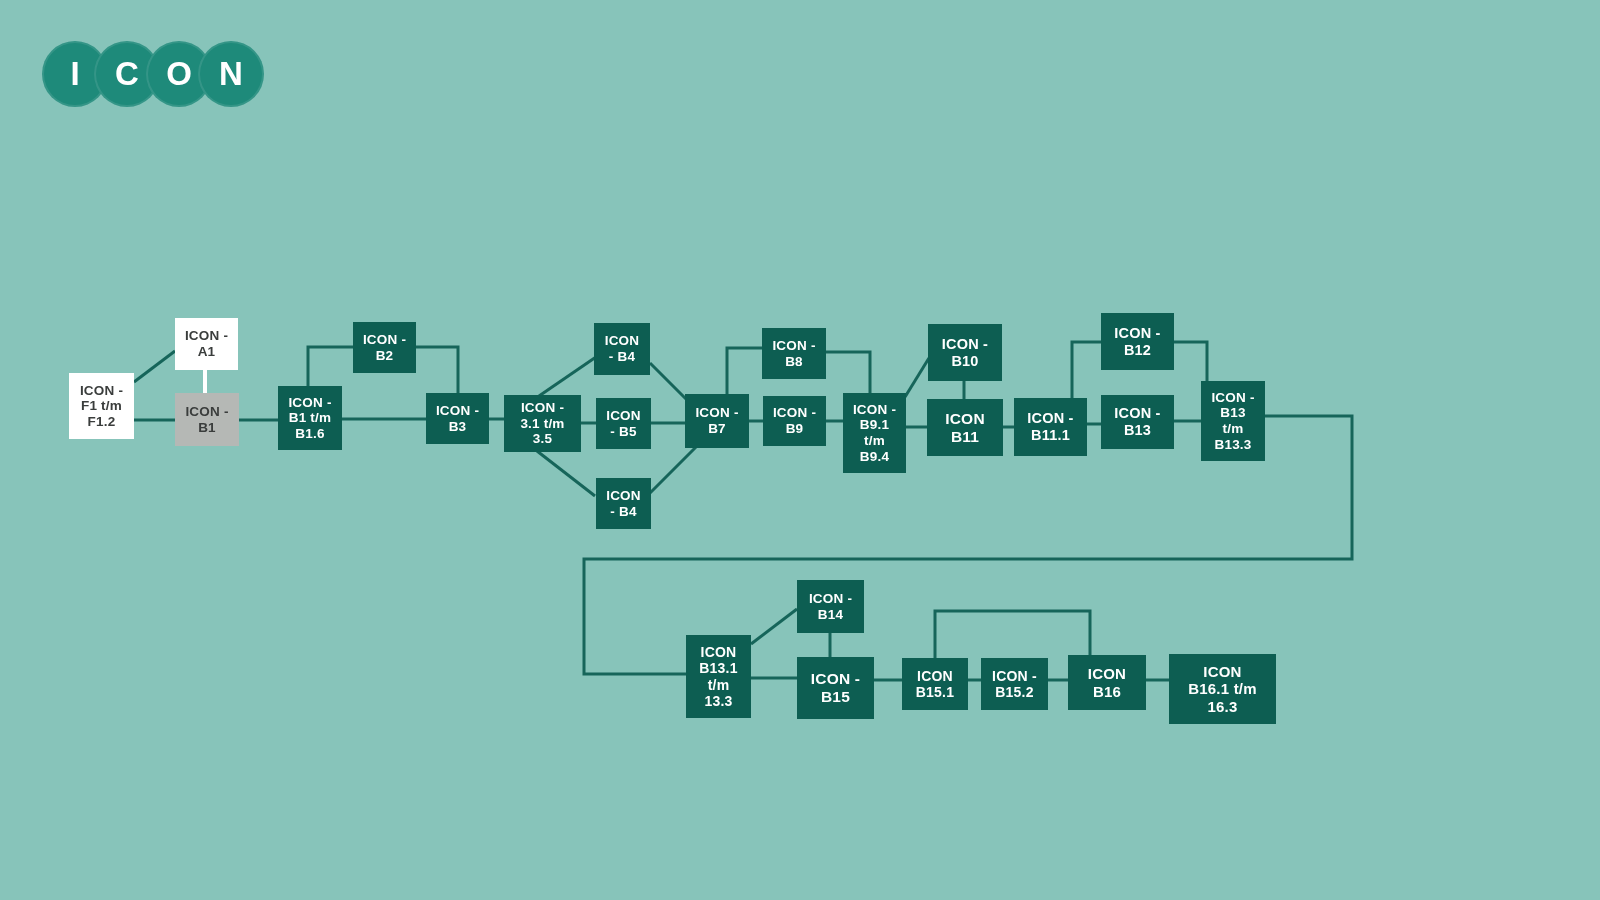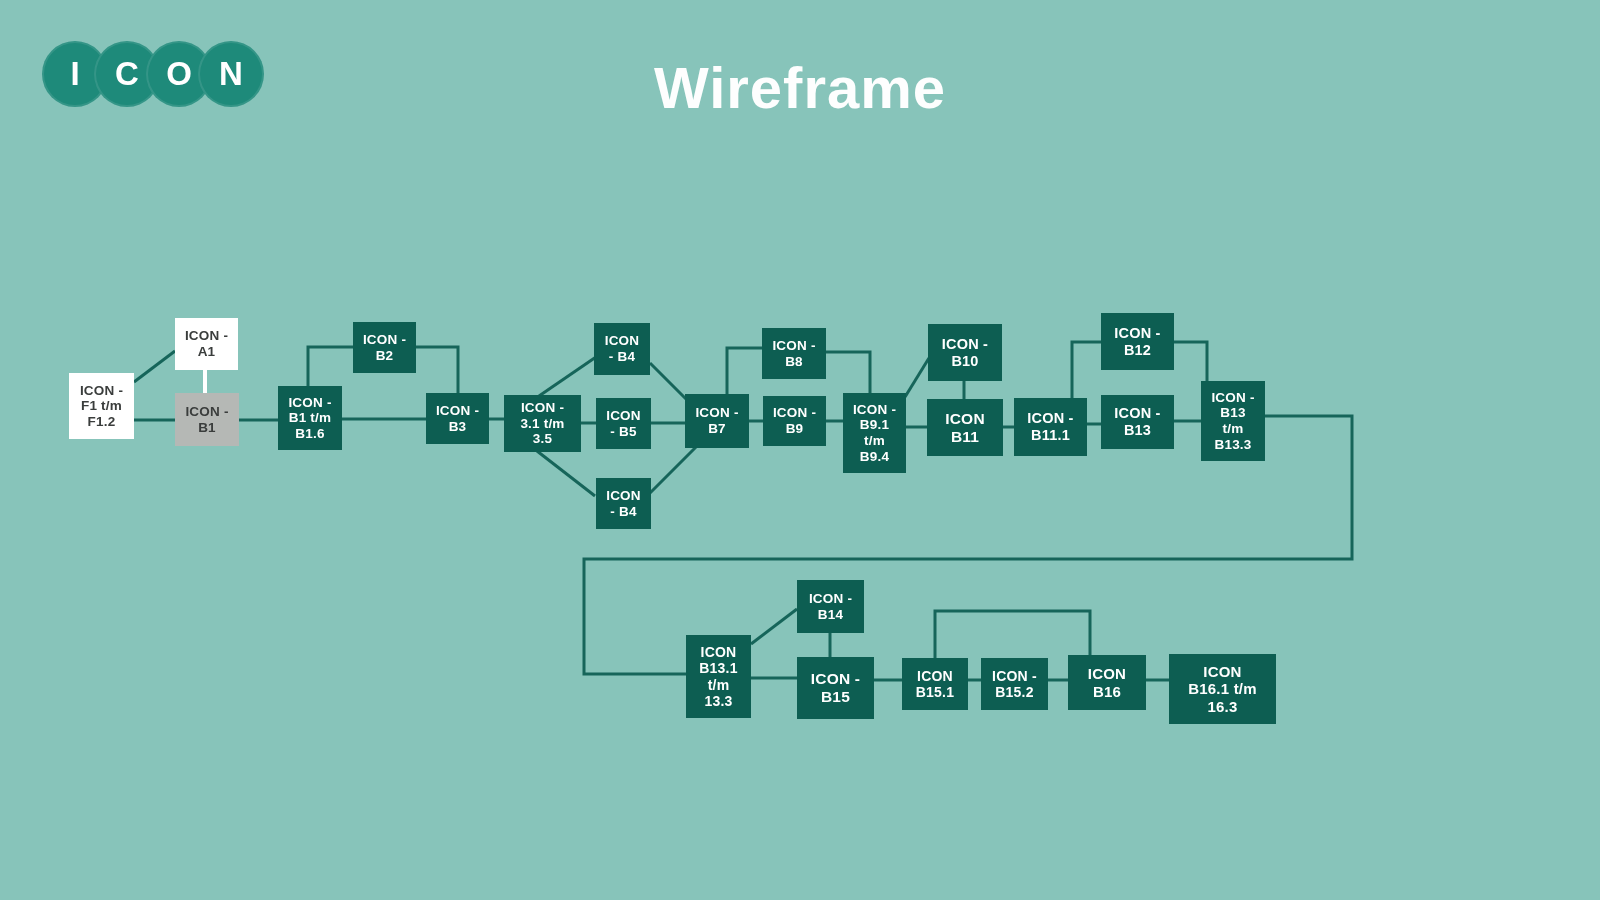--- a/index.html
+++ b/index.html
@@ -60,21 +60,20 @@
 
 <div class="page">
 
   <div class="logo">
       <div class="logo-circle">I</div>
       <div class="logo-circle">C</div>
       <div class="logo-circle">O</div>
       <div class="logo-circle">N</div>
     </div>
 
-  <h1 class="title">Wireframe</h1>
 
   <div class="stage">
     <svg class="edges" viewBox="0 0 1600 900" width="1600" height="900">
         <polyline points="134,382 175,351" fill="none" stroke="#16655a" stroke-width="3"></polyline>
         <polyline points="205,370 205,394" fill="none" stroke="#ffffff" stroke-width="4"></polyline>
         <polyline points="134,420 175,420" fill="none" stroke="#16655a" stroke-width="3"></polyline>
         <polyline points="239,420 278,420" fill="none" stroke="#16655a" stroke-width="3"></polyline>
         <polyline points="308,386 308,347 353,347" fill="none" stroke="#16655a" stroke-width="3"></polyline>
         <polyline points="416,347 458,347 458,393" fill="none" stroke="#16655a" stroke-width="3"></polyline>
         <polyline points="342,419 426,419" fill="none" stroke="#16655a" stroke-width="3"></polyline>

